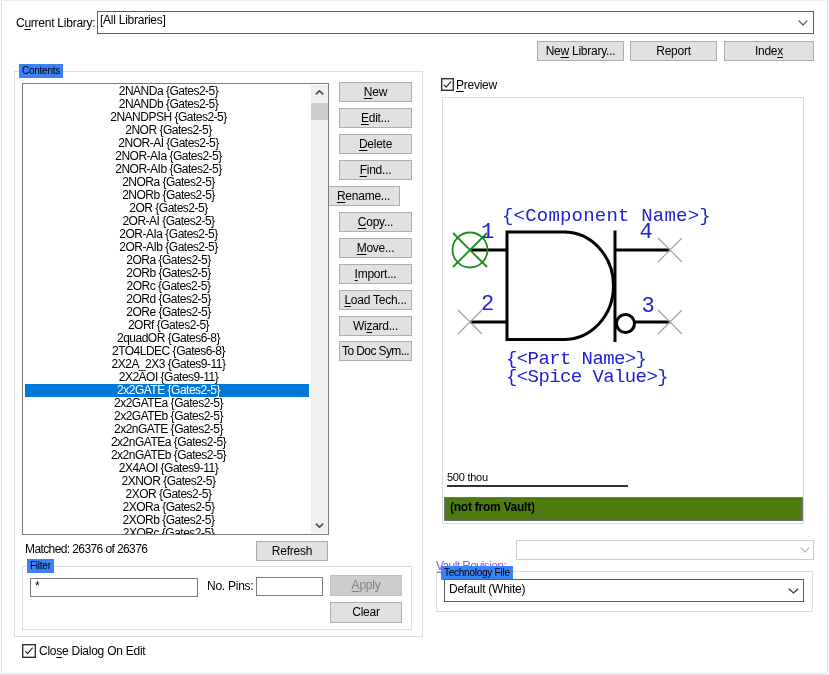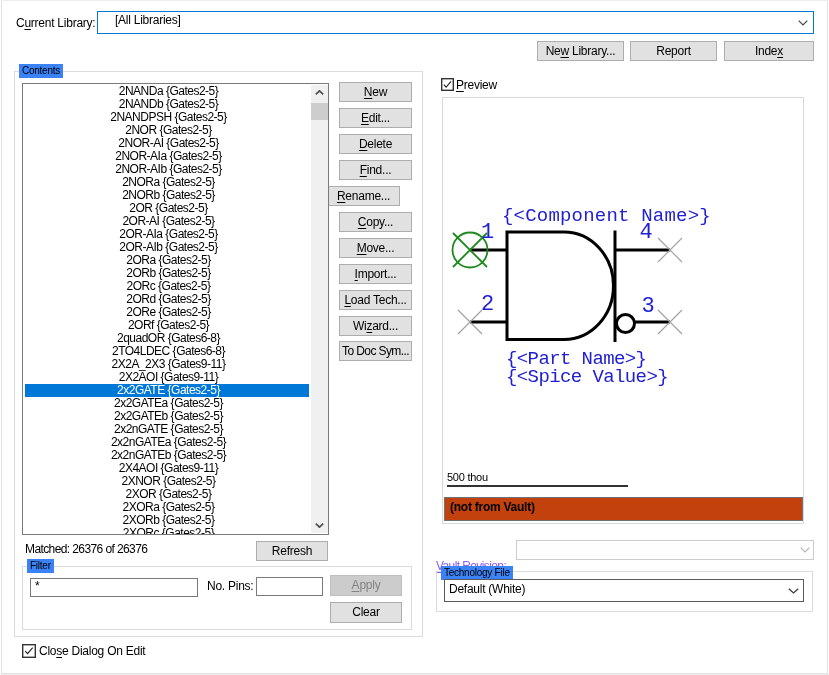--- a/index.html
+++ b/index.html
@@ -18,21 +18,21 @@
   .row{height:13px;line-height:13px;padding-left:3px;white-space:nowrap;}
   .sel{background:#0078d7;color:#fff;}
 </style>
 </head>
 <body>
 <div id="dlg"></div>
 <div id="bstrip"></div>
 
 <div class="abs" style="left:16px;top:15.5px;">C<u>u</u>rrent Library:</div>
 <div class="abs" style="left:97px;top:11px;width:715px;height:21px;border:1px solid #0078d7;background:#fff;">
-  <div class="abs" style="left:17px;top:1px;">[All Libraries]</div>
+  <div class="abs" style="left:2px;top:1px;">[All Libraries]</div>
   <svg class="abs" style="right:5px;top:8px;" width="10" height="6" viewBox="0 0 10 6">
       <path d="M0.7 0.7 L5 5 L9.3 0.7" stroke="#444" stroke-width="1.2" fill="none"></path>
     </svg>
 </div>
 <div class="btn" style="left:537px;top:41px;width:85px;">Ne<u>w</u> Library...</div>
 <div class="btn" style="left:630px;top:41px;width:85px;">Report</div>
 <div class="btn" style="left:724px;top:41px;width:88px;">Inde<u>x</u></div>
 
 <div class="group" style="left:14px;top:71px;width:407px;height:564px;">
   <span class="glabel" style="left:4px;">Contents</span>
@@ -153,21 +153,21 @@
     <text x="45.5" y="141" text-anchor="middle" font-size="22px">1</text>
     <text x="204" y="141" text-anchor="middle" font-size="22px">4</text>
     <text x="45.5" y="213" text-anchor="middle" font-size="22px">2</text>
     <text x="206" y="215" text-anchor="middle" font-size="22px">3</text>
   </g>
 </svg>
 
 <div class="abs" style="left:447px;top:471px;font-size:11px;">500 thou</div>
 <div class="abs" style="left:446.5px;top:485.2px;width:181.5px;height:1.7px;background:#333;"></div>
 
-<div class="abs" style="left:444px;top:497px;width:357px;height:22px;border:1px solid #6e727b;background:#c2410c;">
+<div class="abs" style="left:444px;top:497px;width:357px;height:22px;border:1px solid #6e727b;background:#4d7c0f;">
   <div class="abs" style="left:5px;top:2px;font-weight:bold;">(not from Vault)</div>
 </div>
 
 <div class="abs" style="left:436px;top:559px;color:#8b5cf6;letter-spacing:-0.6px;"><u>V</u>ault Revision:</div>
 <div class="abs" style="left:516px;top:540px;width:296px;height:18px;border:1px solid #cccccc;background:#fefefe;">
   <svg class="abs" style="right:3px;top:6px;" width="10" height="6" viewBox="0 0 10 6">
       <path d="M0.7 0.7 L5 5 L9.3 0.7" stroke="#b5b5b5" stroke-width="1.2" fill="none"></path>
     </svg>
 </div>
 

